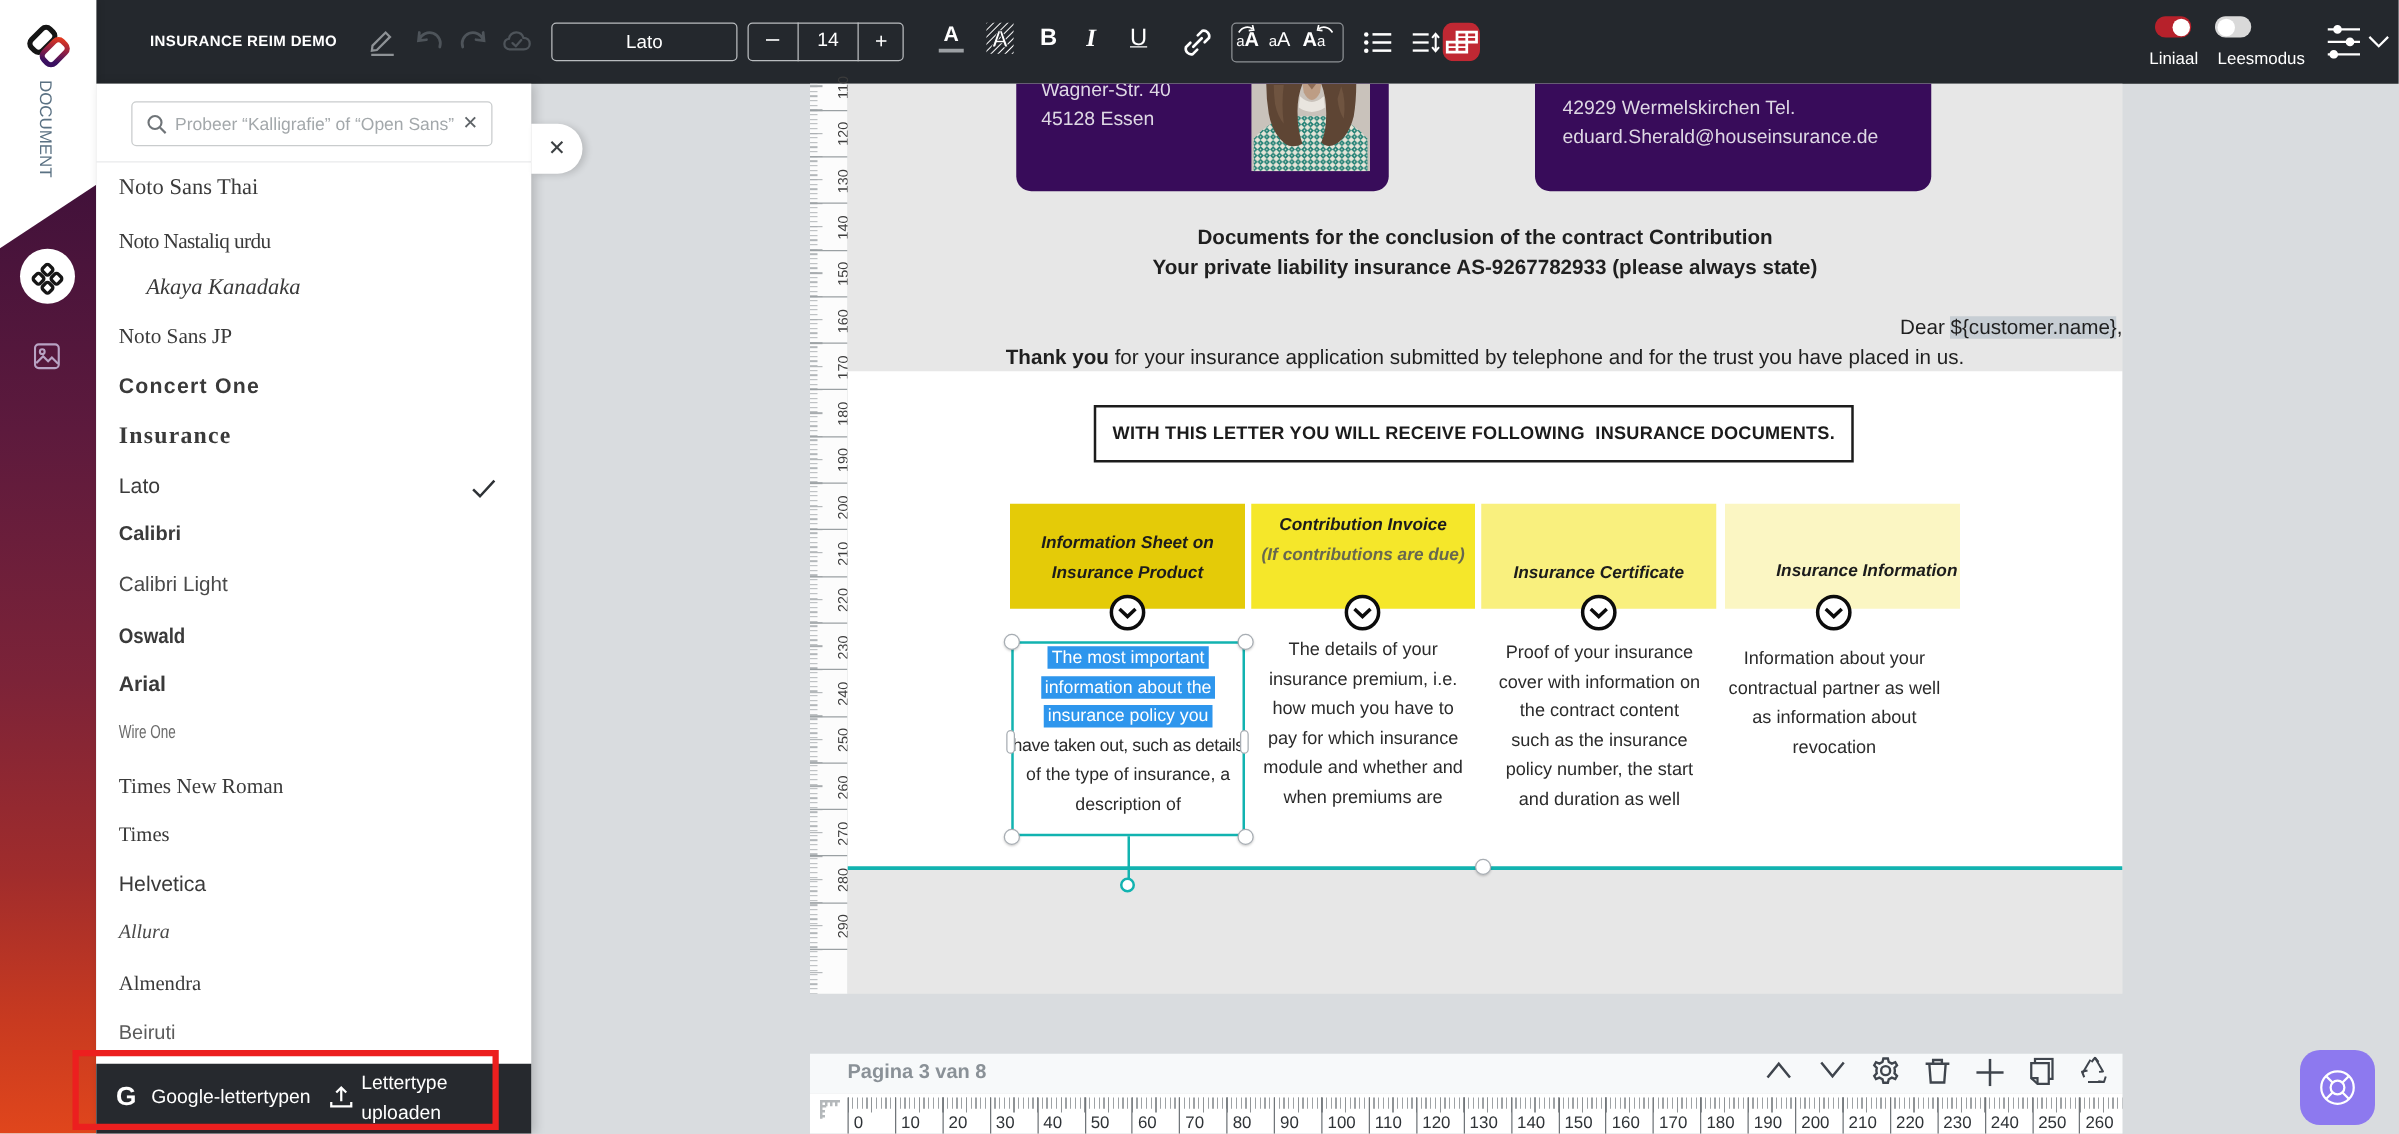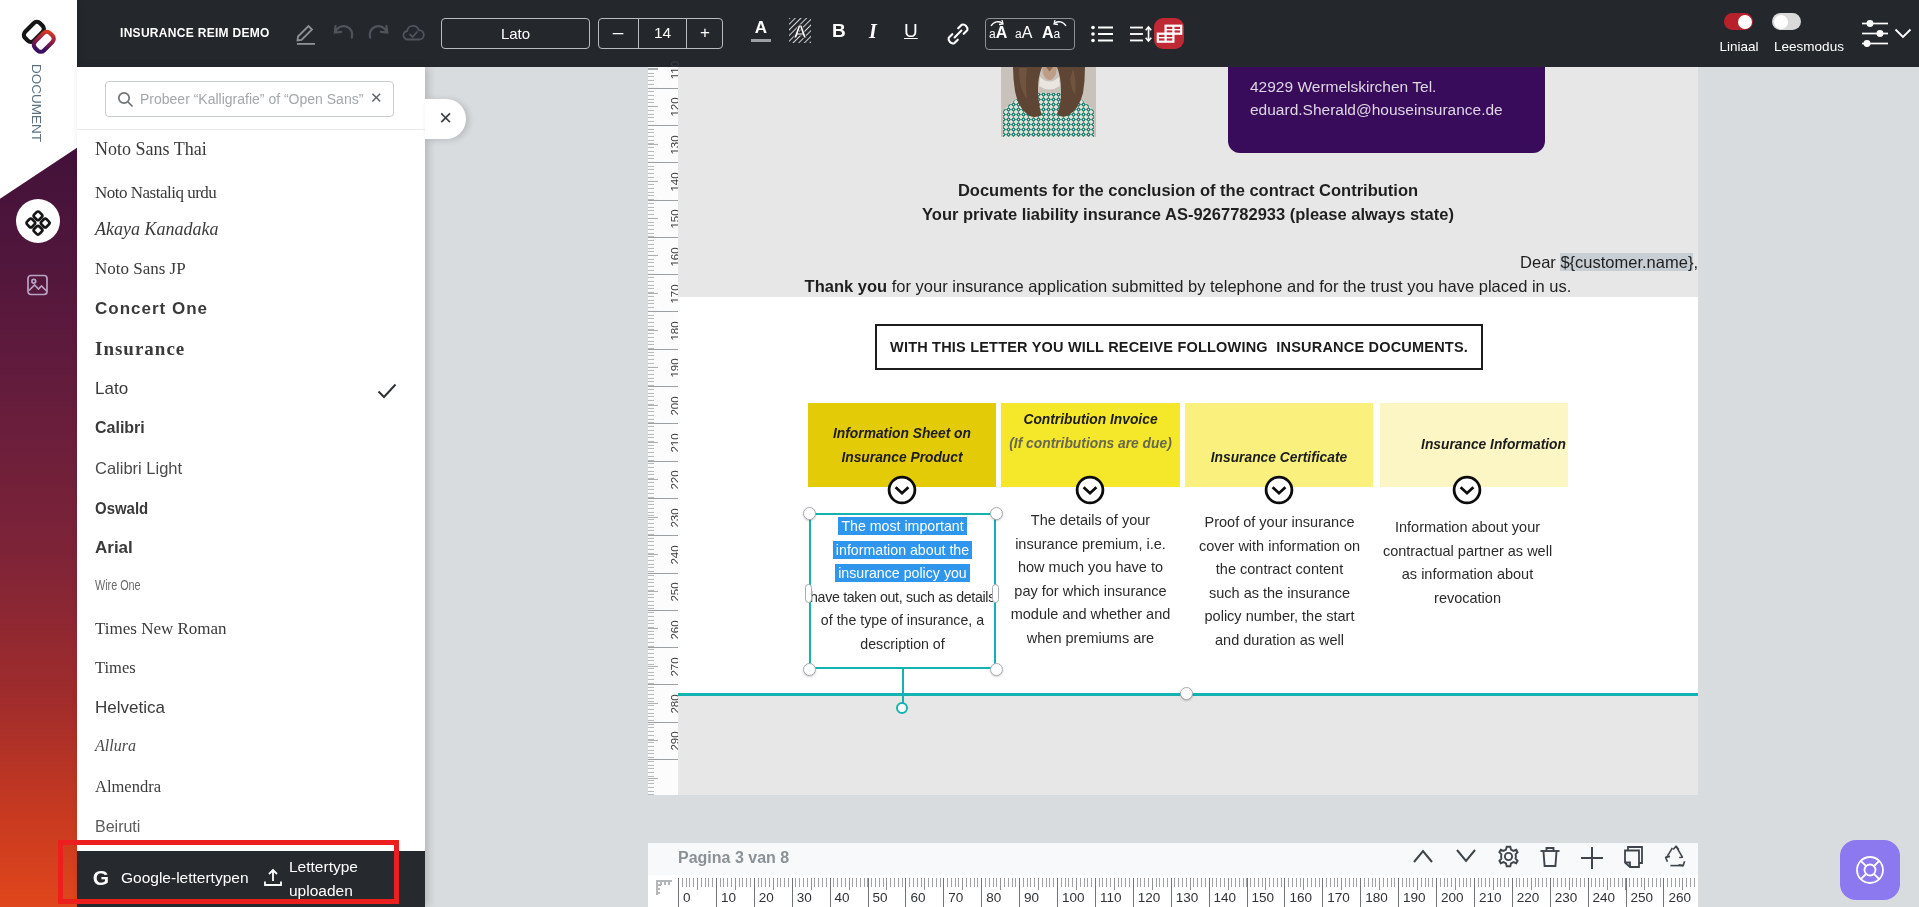--- a/index.html
+++ b/index.html
@@ -201,21 +201,21 @@
 <div id="searchbox" class="abs"></div>
 <svg class="abs" style="left:40px;top:24px" width="17" height="17" viewBox="0 0 17 17">
 <circle cx="7" cy="7" r="5.2" stroke="#6f7478" stroke-width="1.7" fill="none"></circle>
 <line x1="11" y1="11" x2="15.5" y2="15.5" stroke="#6f7478" stroke-width="1.7"></line>
     </svg>
 <div id="searchph" class="abs">Probeer “Kalligrafie” of “Open Sans”</div>
 <div id="searchx" class="abs">✕</div>
 <div id="pdivider" class="abs"></div>
 <div class="fitem abs" style="top:72px;font-family:'Liberation Serif',serif;font-size:18px;">Noto Sans Thai</div>
 <div class="fitem abs" style="top:116px;font-family:'Liberation Serif',serif;font-size:17px;letter-spacing:-0.5px;">Noto Nastaliq urdu</div>
-<div class="fitem abs" style="top:152px;font-family:'Liberation Serif',serif;font-size:18px;font-style:italic;">Akaya Kanadaka</div>
+<div class="fitem abs" style="top:152px;font-family:'Liberation Serif',serif;font-size:18px;font-style:italic;margin-left:22px;">Akaya Kanadaka</div>
 <div class="fitem abs" style="top:192px;font-family:'Liberation Serif',serif;font-size:17px;">Noto Sans JP</div>
 <div class="fitem abs" style="top:232px;font-weight:bold;font-size:17px;letter-spacing:1px;">Concert One</div>
 <div class="fitem abs" style="top:271px;font-family:'Liberation Serif',serif;font-weight:bold;font-size:19px;letter-spacing:1px;">Insurance</div>
 <div class="fitem abs" style="top:312px;font-size:17px;">Lato</div>
 <div class="fitem abs" style="top:352px;font-weight:bold;font-size:16px;">Calibri</div>
 <div class="fitem abs" style="top:392px;font-size:16.5px;color:#4a4a4a;">Calibri Light</div>
 <div class="fitem abs" style="top:432px;font-weight:bold;font-size:17px;transform:scaleX(.88);transform-origin:left;">Oswald</div>
 <div class="fitem abs" style="top:471px;font-weight:bold;font-size:17px;">Arial</div>
 <div class="fitem abs" style="top:511px;font-size:12px;color:#6b6b6b;transform:scale(.9,1.25);transform-origin:left;">Wire One</div>
 <div class="fitem abs" style="top:552px;font-family:'Liberation Serif',serif;font-size:17px;">Times New Roman</div>
@@ -281,20 +281,23 @@
 <div class="vlabel" style="top:407.3px">220</div>
 <div class="vlabel" style="top:444.6px">230</div>
 <div class="vlabel" style="top:481.9px">240</div>
 <div class="vlabel" style="top:519.2px">250</div>
 <div class="vlabel" style="top:556.5px">260</div>
 <div class="vlabel" style="top:593.8px">270</div>
 <div class="vlabel" style="top:631.1px">280</div>
 <div class="vlabel" style="top:668.4px">290</div>
 </div>
 <div id="page" class="abs">
+<div class="pcard abs" style="left:135px;top:-22px;width:298px;height:108px;">
+<div class="abs" style="left:20px;top:16px;">Wagner-Str. 40<br>45128 Essen</div>
+    </div>
 <svg class="abs" style="left:323px;top:0" width="95" height="70" viewBox="0 0 95 70">
 <defs>
         <pattern id="blouse" width="5" height="5" patternUnits="userSpaceOnUse">
 <rect width="5" height="5" fill="#e6e4d8"></rect>
 <path d="M2.5 0 L5 2.5 L2.5 5 L0 2.5 Z" fill="#157a6e"></path>
 <circle cx="2.5" cy="2.5" r="0.65" fill="#e6e4d8"></circle>
 </pattern>
       </defs>
 <rect x="0" y="0" width="95" height="70" fill="#c9c2bb"></rect>
 <path d="M2 70 L2 44 Q14 30 30 26 L65 26 Q81 30 93 44 L93 70 Z" fill="url(#blouse)"></path>
@@ -317,21 +320,21 @@
 <div class="ycard abs" style="left:130px;width:188px;background:#e4cb08;">
       <div style="padding-top:19px;">Information Sheet on<br>Insurance Product</div>
     </div>
 <div class="ycard abs" style="left:323px;width:179px;background:#f5e72a;">
       <div style="padding-top:5px;">Contribution Invoice<br><span style="color:#68684f;">(If contributions are due)</span></div>
     </div>
 <div class="ycard abs" style="left:507px;width:188px;background:#f9f07e;">
       <div style="padding-top:43px;">Insurance Certificate</div>
     </div>
 <div class="ycard abs" style="left:702px;width:188px;background:#fbf6c3;">
-      <div style="padding-top:30px;margin-left:39px;">Insurance Information</div>
+      <div style="padding-top:42px;margin-left:39px;">Insurance Information</div>
     </div>
 <svg class="abs" style="left:209px;top:408px" width="30" height="30" viewBox="0 0 30 30">
 <circle cx="15" cy="15" r="12.9" fill="#fff" stroke="#0c0c0c" stroke-width="2.8"></circle>
 <path d="M8.6 12.2 L15 18.2 L21.4 12.2" stroke="#0c0c0c" stroke-width="2.8" fill="none"></path>
     </svg>
 <svg class="abs" style="left:397px;top:408px" width="30" height="30" viewBox="0 0 30 30">
 <circle cx="15" cy="15" r="12.9" fill="#fff" stroke="#0c0c0c" stroke-width="2.8"></circle>
 <path d="M8.6 12.2 L15 18.2 L21.4 12.2" stroke="#0c0c0c" stroke-width="2.8" fill="none"></path>
     </svg>
 <svg class="abs" style="left:586px;top:408px" width="30" height="30" viewBox="0 0 30 30">

